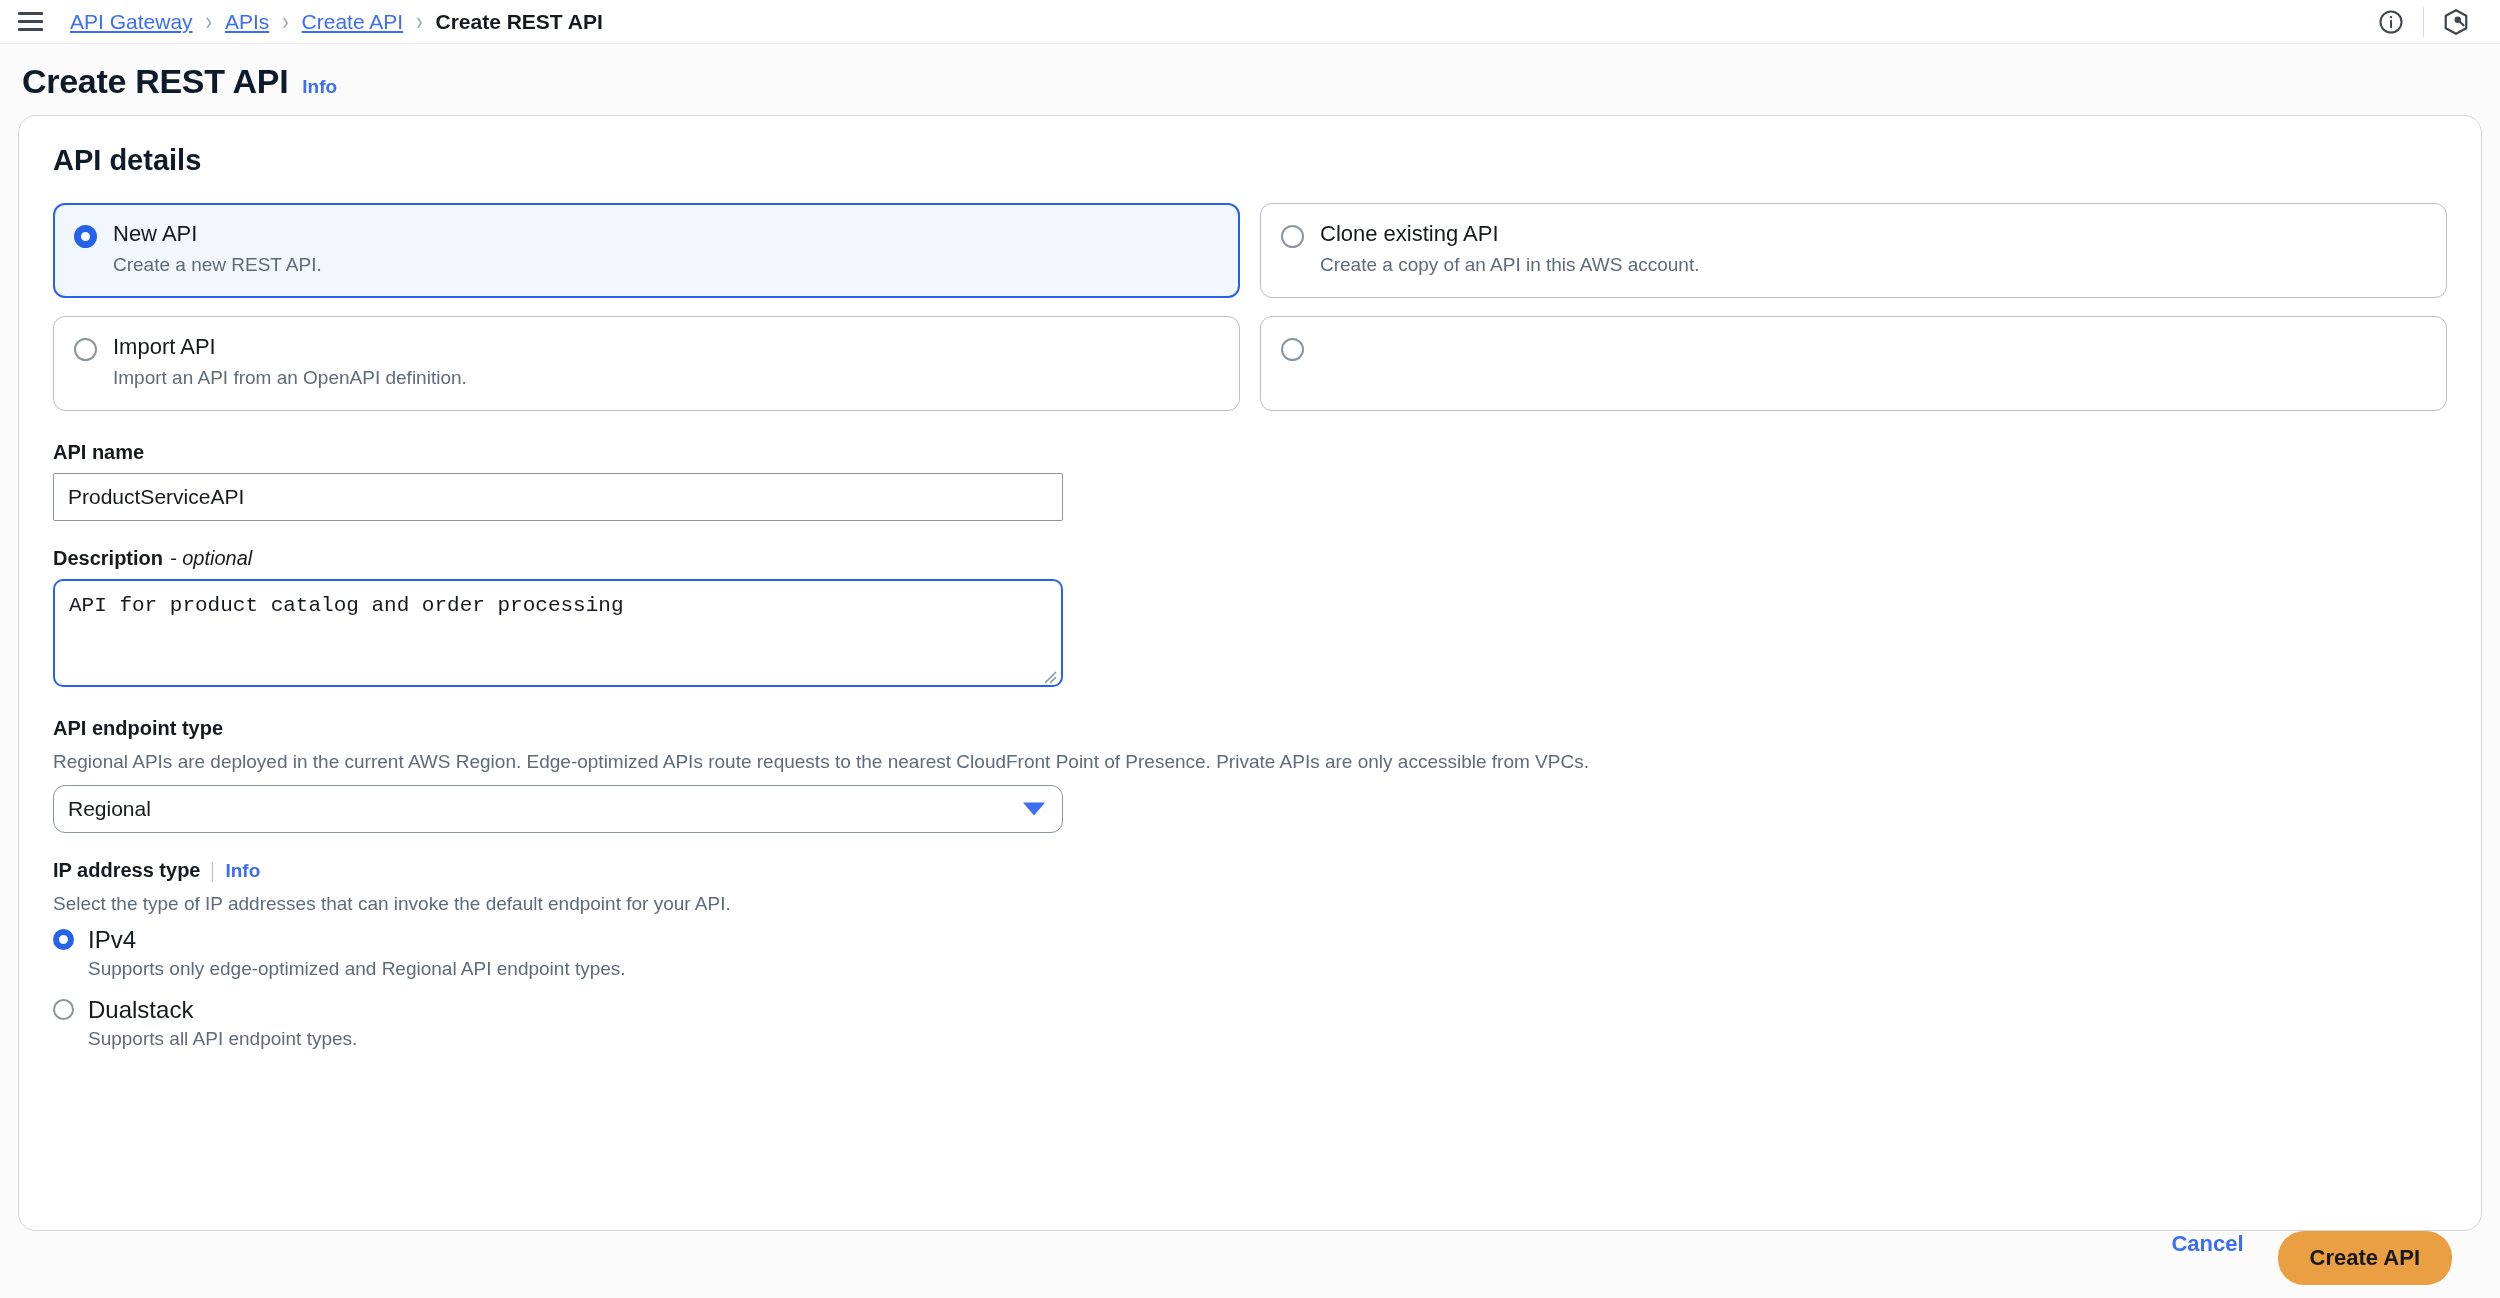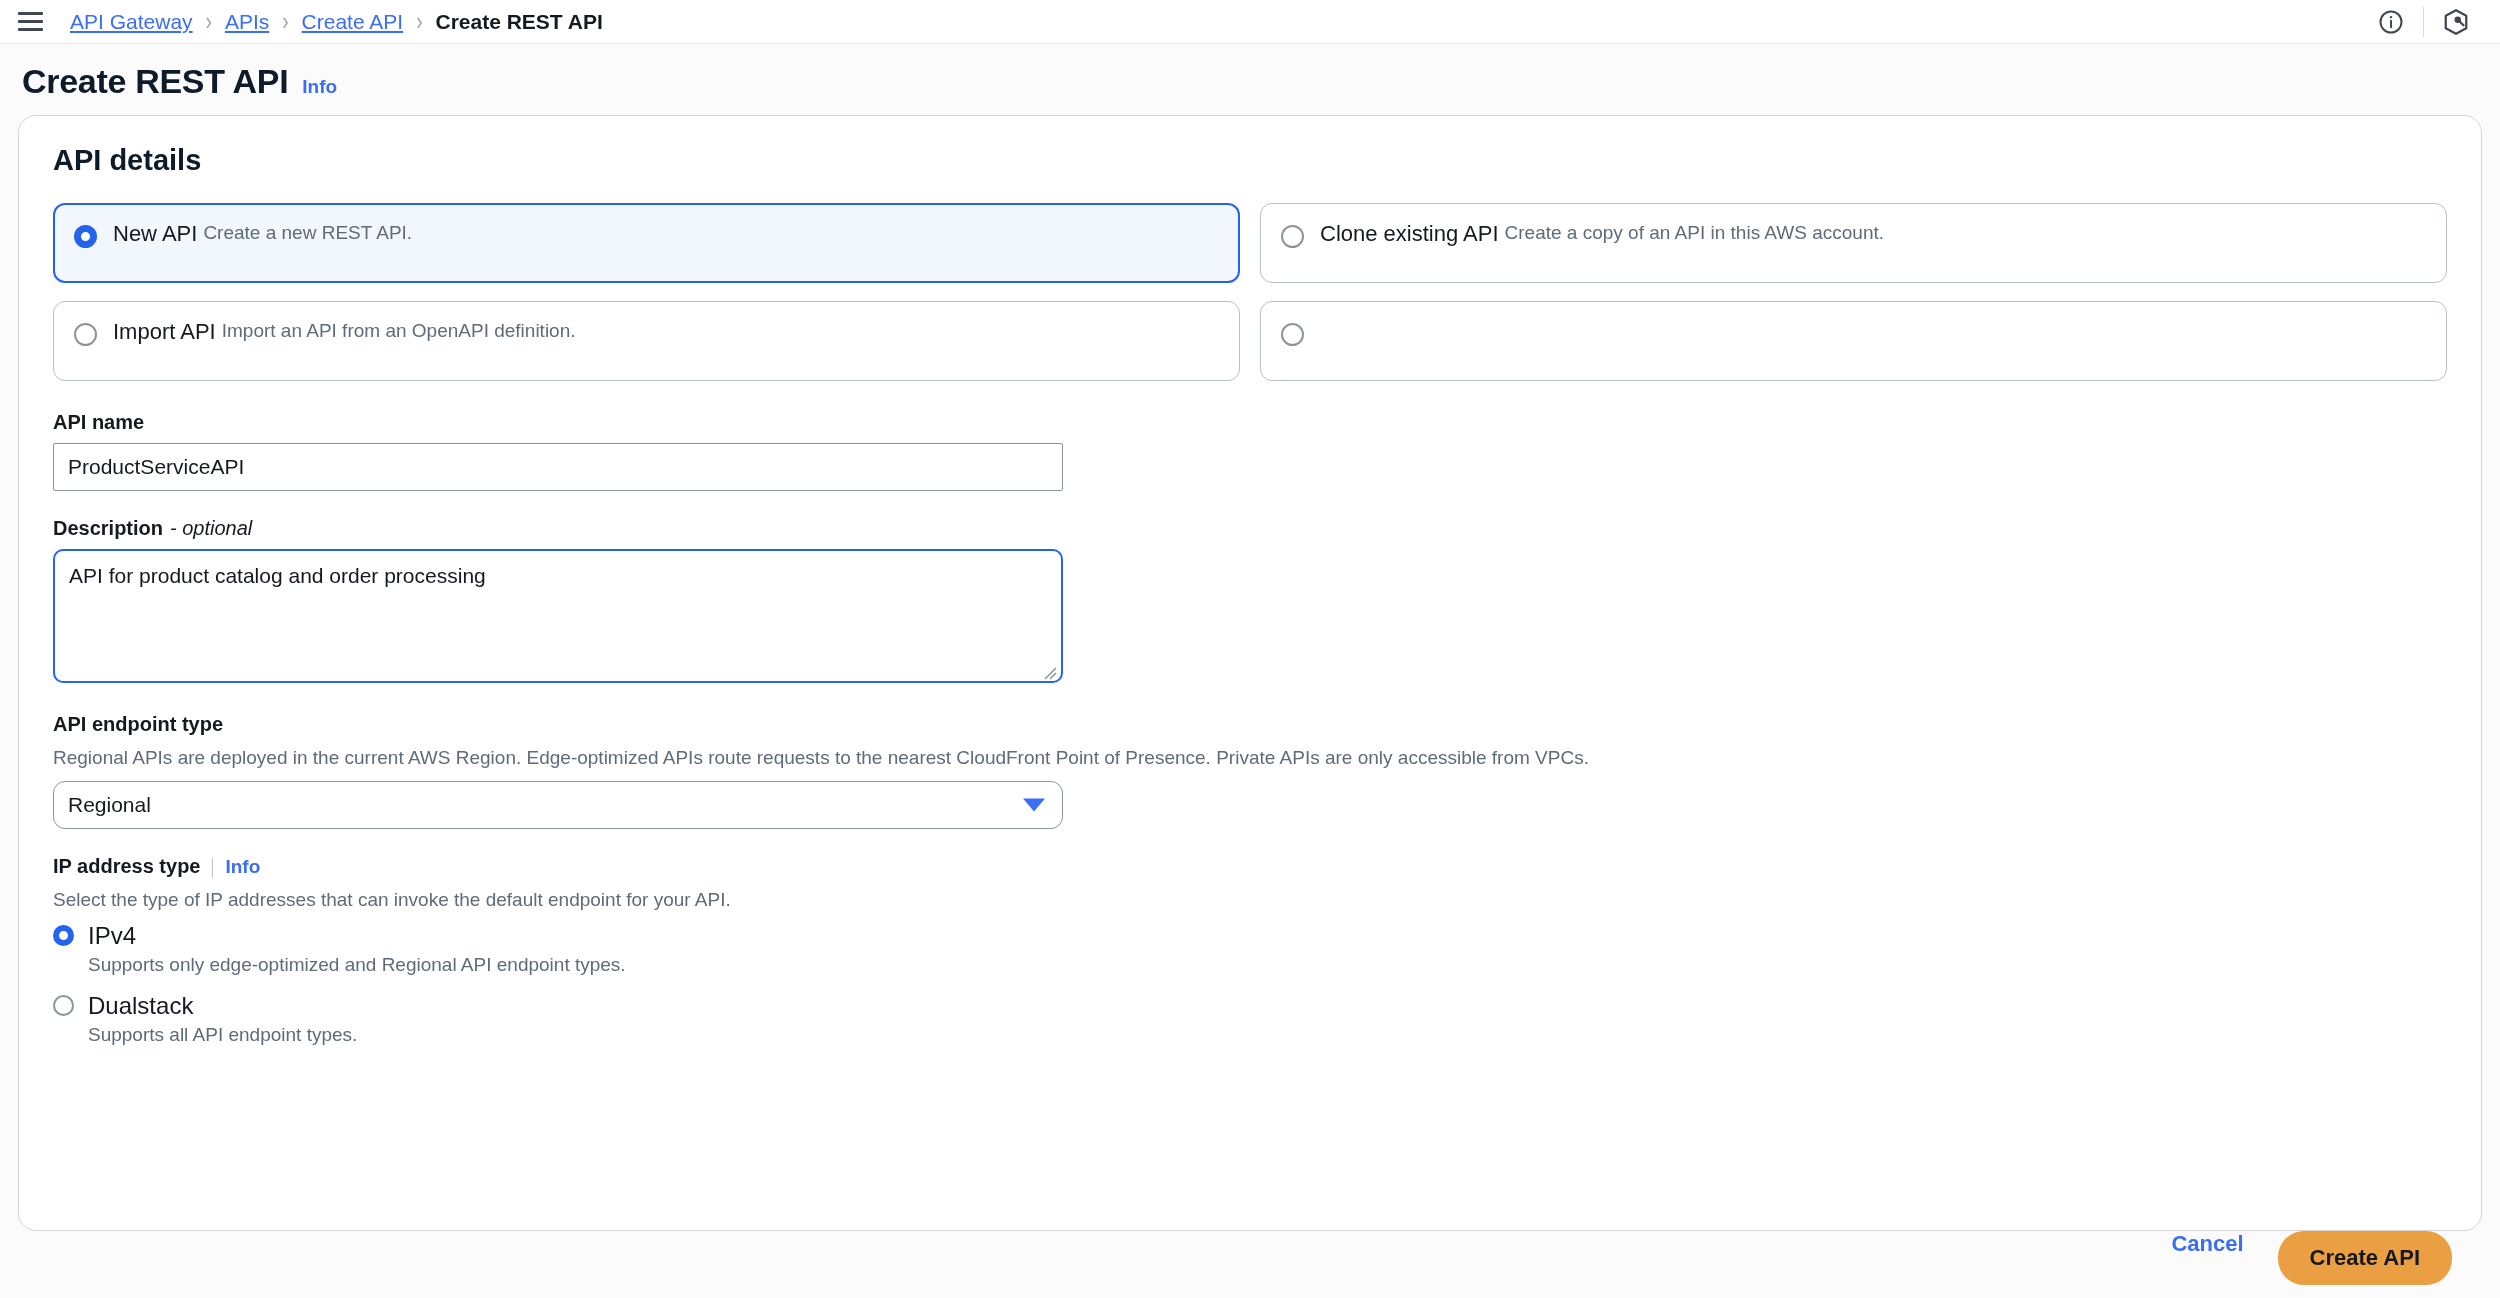--- a/index.html
+++ b/index.html
@@ -104,21 +104,21 @@
   .radio {
     width: 23px; height: 23px; border-radius: 50%;
     border: 2px solid #8c949e; background: #fff;
     flex: 0 0 auto; margin-top: 4px;
     display: flex; align-items: center; justify-content: center;
   }
   .radio.on {
     border: 7px solid #2563eb;
     background: #ffffff;
   }
-  .rcard-body { display: flex; gap: 6px; }
+  .rcard-body { display: flex; flex-direction: column; gap: 6px; }
   .rcard-label { font-size: 22px; color: #16191f; line-height: 1.2; }
   .rcard-desc { font-size: 19px; color: #5f6b7a; line-height: 1.3; }
 
   
   .field { margin-bottom: 26px; }
   .flabel {
     font-size: 20px; font-weight: 700; color: #16191f;
     margin-bottom: 9px; display: flex; align-items: flex-end; gap: 7px;
   }
   .flabel .opt { font-weight: 400; font-style: italic; }
@@ -128,25 +128,25 @@
   .text-input {
     width: 1010px; height: 48px;
     border: 1px solid #8c949e; border-radius: 2px;
     font-size: 21px; color: #16191f;
     padding: 0 14px;
     font-family: "Liberation Sans", sans-serif;
     background: #fff; outline: none;
   }
   .textarea-wrap { position: relative; width: 1010px; }
   .textarea {
-    width: 1010px; height: 134px;
+    width: 1010px; height: 108px;
     border: 2px solid #2563eb; border-radius: 10px;
     font-size: 21px; color: #16191f;
     padding: 11px 14px;
-    font-family: Liberation Sans, sans-serif;
+    font-family: Liberation Mono, monospace;
     resize: none; outline: none; background: #fff;
     line-height: 1.35;
   }
   .grip { position: absolute; right: 6px; bottom: 7px; pointer-events: none; }
 
   .select-wrap { position: relative; width: 1010px; }
   .select-box {
     width: 1010px; height: 48px;
     border: 1px solid #8c949e; border-radius: 12px;
     display: flex; align-items: center;

